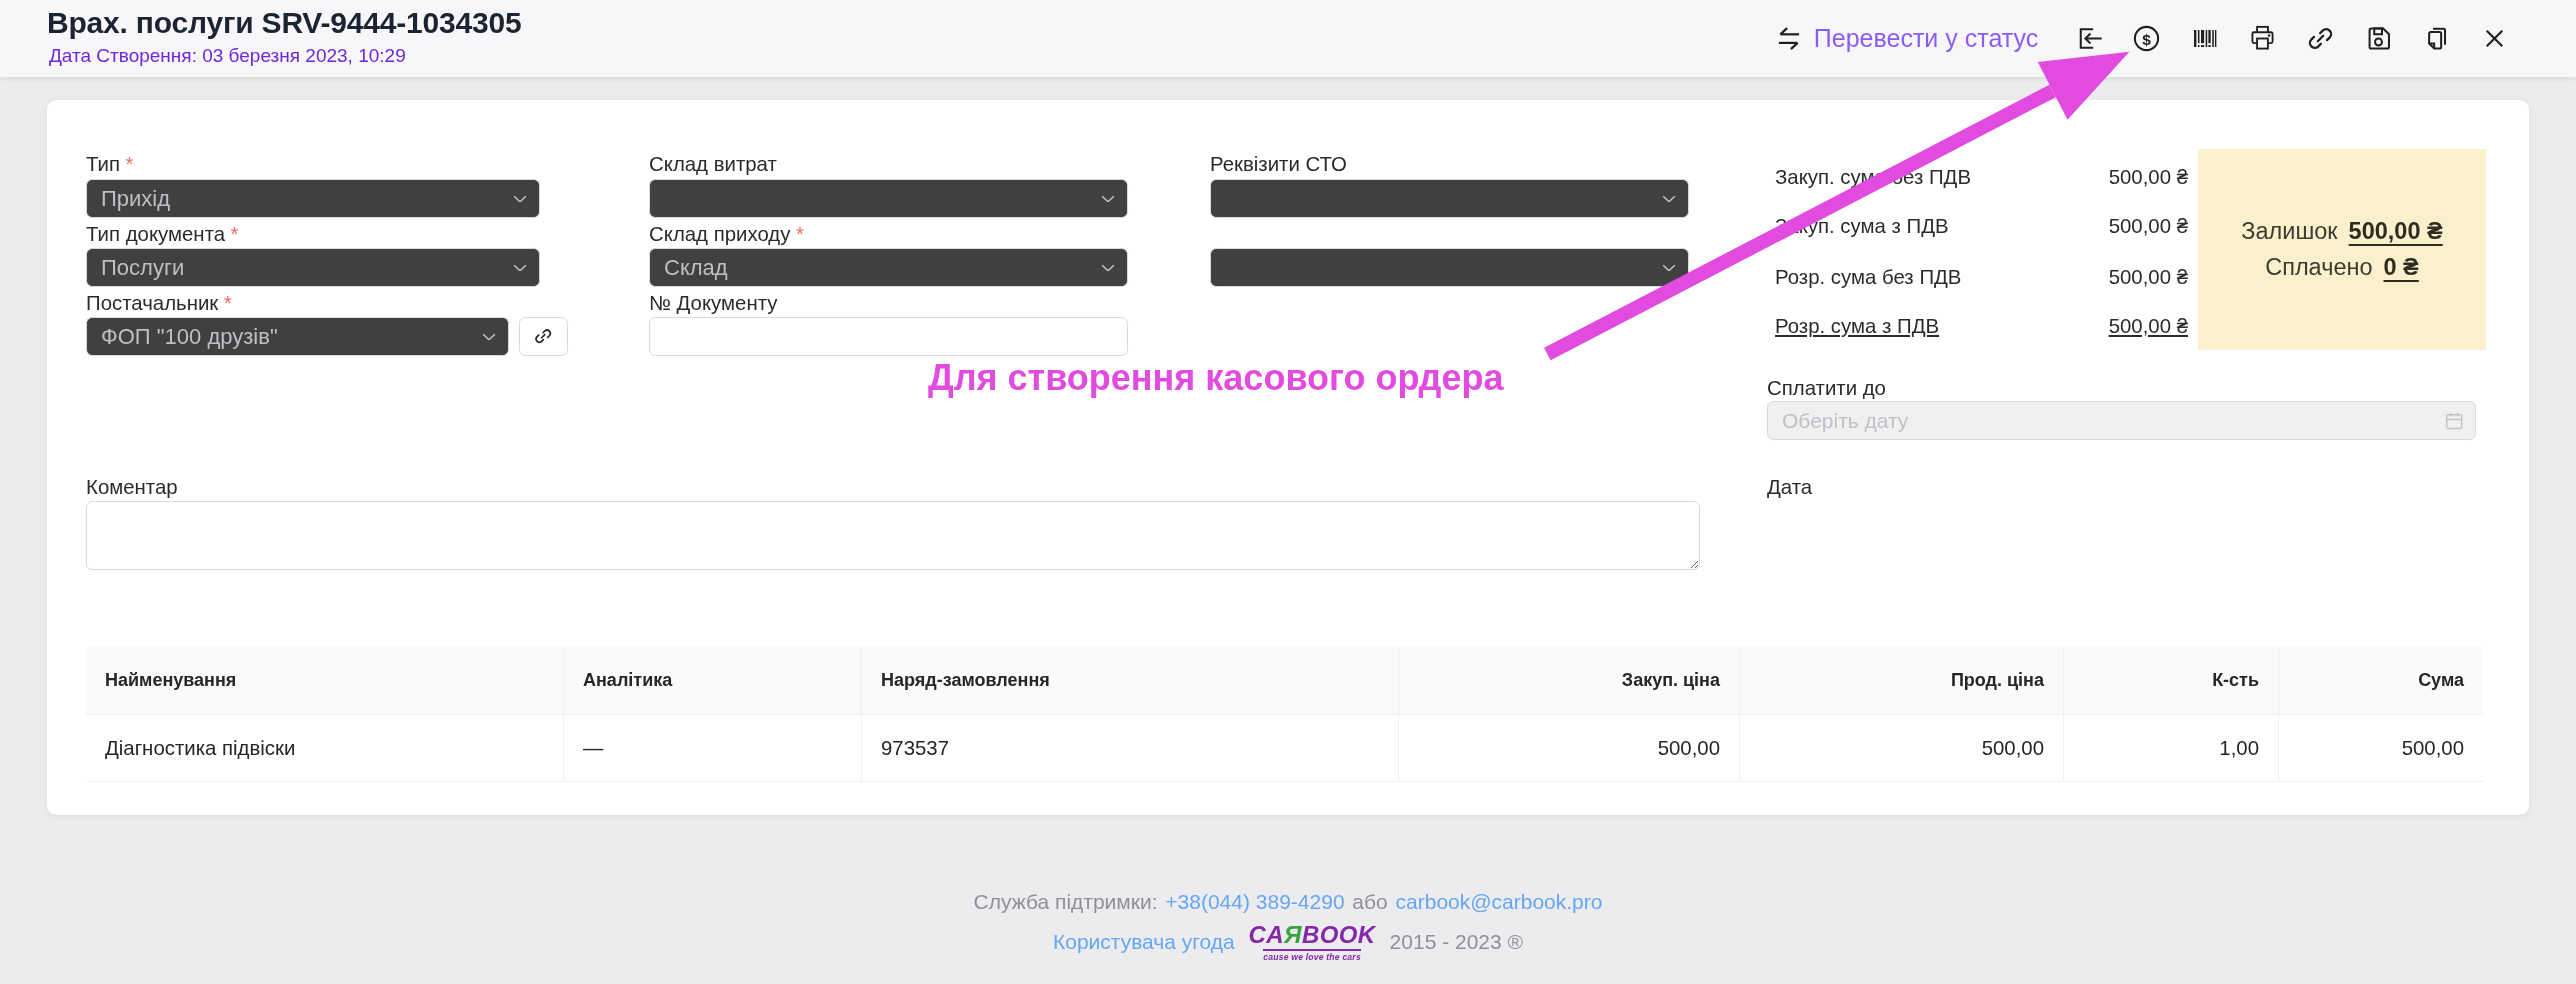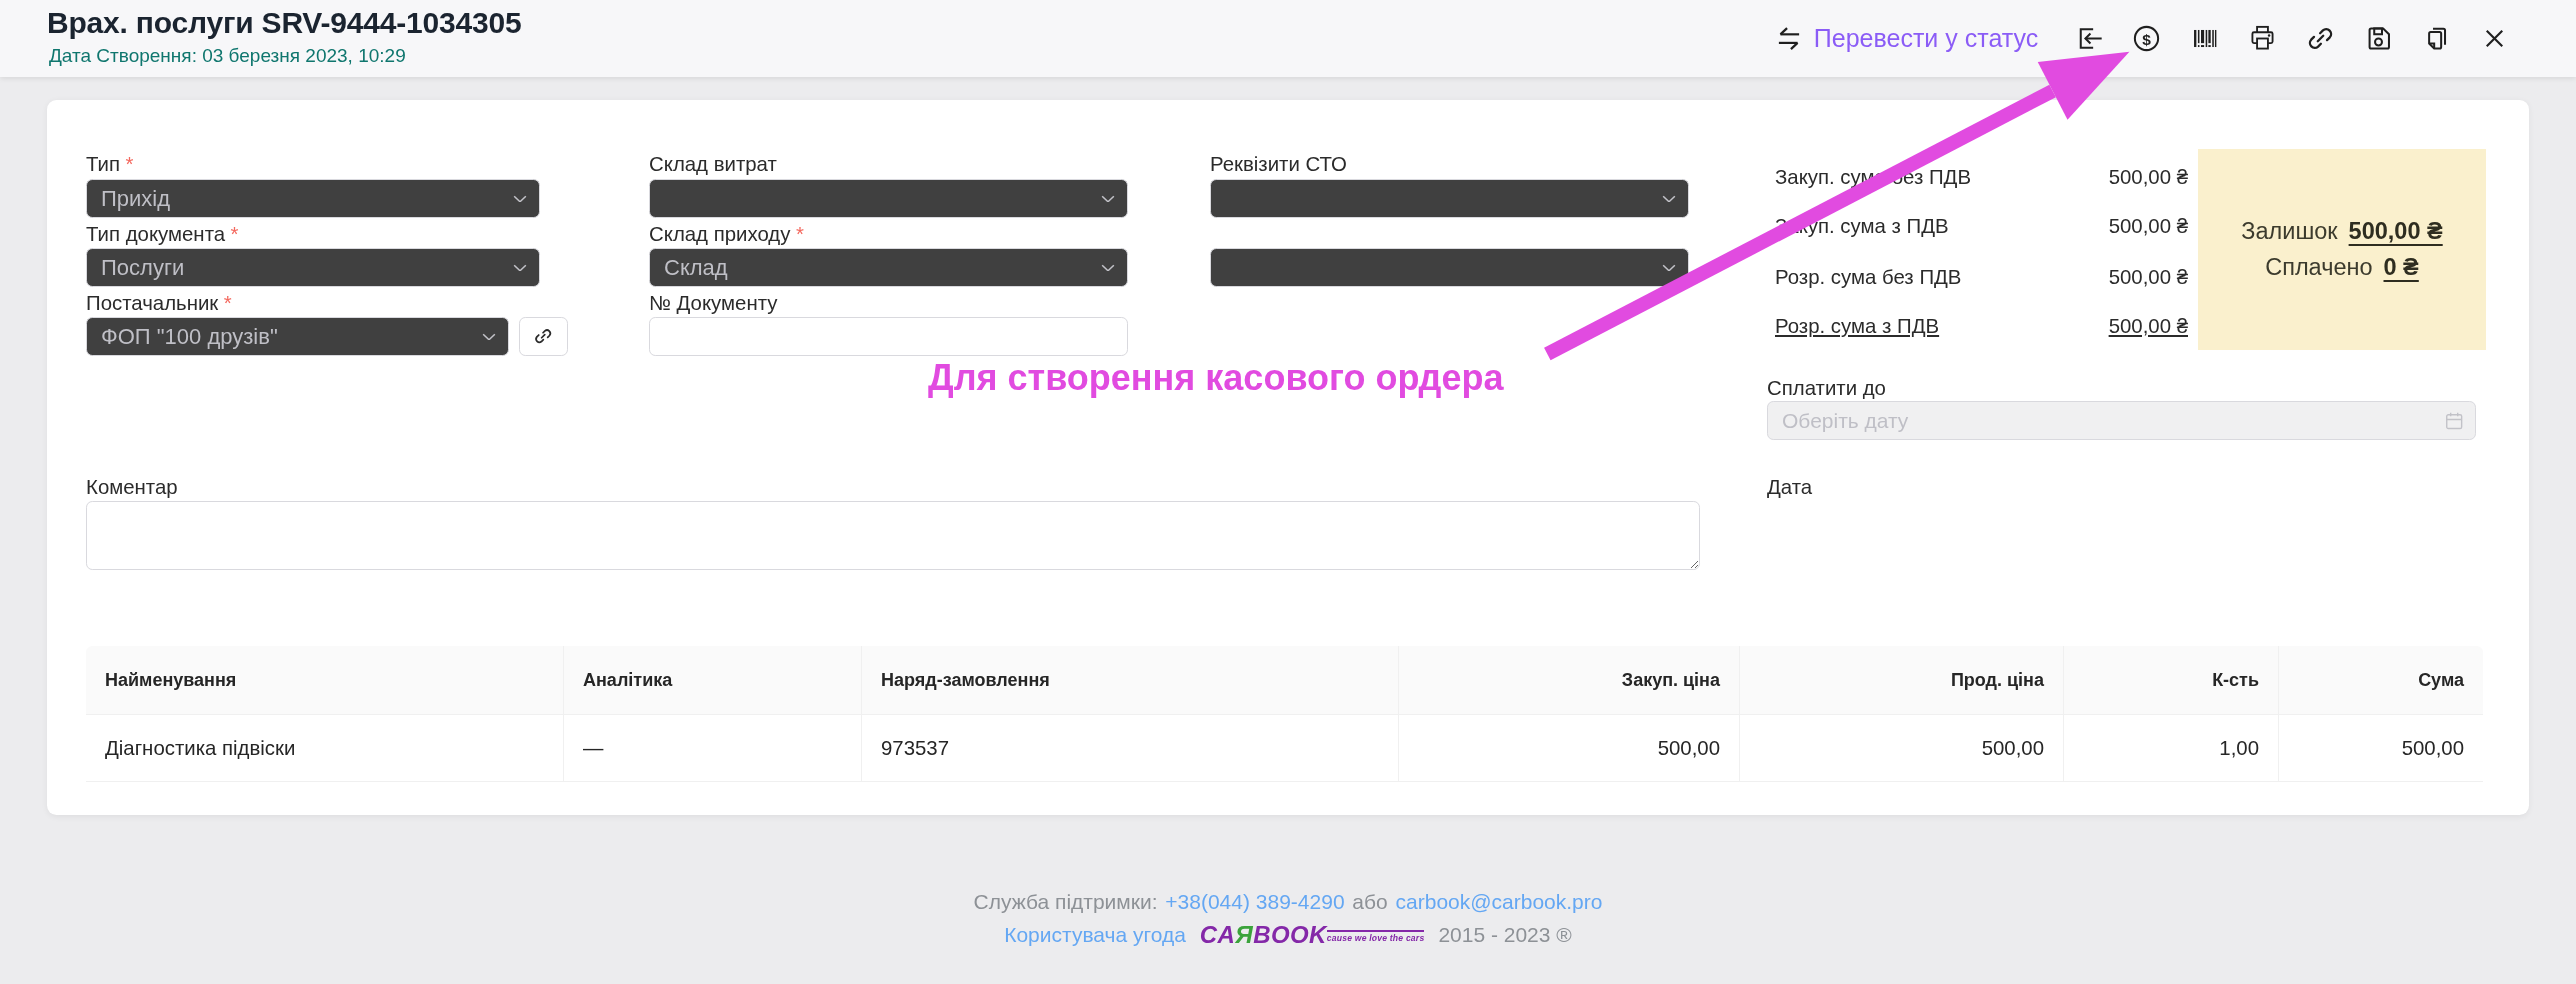--- a/index.html
+++ b/index.html
@@ -3,21 +3,21 @@
 <meta charset="utf-8">
 <style>
   html,body{margin:0;padding:0;}
   body{font-family:"Liberation Sans","DejaVu Sans",sans-serif;}
   .page{position:relative;width:2576px;height:984px;background:#ececee;overflow:hidden;}
 
   
   .topbar{position:absolute;left:0;top:0;width:2576px;height:77px;background:#f7f7f9;
           box-shadow:0 2.4px 5.5px rgba(0,0,0,.10);z-index:5;}
   .title{position:absolute;left:47px;top:6.3px;font-size:30px;font-weight:600;color:#1b2430;letter-spacing:-0.2px;}
-  .subtitle{position:absolute;left:49px;top:45px;font-size:19px;color:#0f766e;}
+  .subtitle{position:absolute;left:49px;top:45px;font-size:19px;color:#6d28d9;}
   .toolbar{position:absolute;right:66px;top:0;height:77px;display:flex;align-items:center;gap:27px;z-index:6;}
   .status-group{display:flex;align-items:center;gap:11px;margin-right:7.8px;cursor:pointer;}
   .status-label{font-size:25px;color:#8b5cf6;}
   .icon-btn{width:31px;height:31px;display:flex;align-items:center;justify-content:center;cursor:pointer;}
 
   
   .card{position:absolute;left:47px;top:100px;width:2482px;height:715px;background:#fff;border-radius:9.4px;
         box-shadow:0 1.6px 6.3px rgba(0,0,0,.06);z-index:1;}
 
   .flabel{position:absolute;font-size:20.4px;color:#2b2b2b;line-height:25px;z-index:2;}
@@ -65,21 +65,21 @@
   table.doc th:first-child{border-top-left-radius:6.3px;}
   table.doc th:last-child{border-top-right-radius:6.3px;}
   .num{text-align:right !important;}
 
   
   .footer-line1{position:absolute;left:0;top:890px;width:2576px;display:flex;justify-content:center;gap:7.8px;
         font-size:21px;color:#8d9196;z-index:2;}
   .footer-line2{position:absolute;left:0;top:923px;width:2576px;display:flex;justify-content:center;gap:14px;
         align-items:center;font-size:21px;color:#8d9196;z-index:2;}
   .flink{color:#64a7f3;cursor:pointer;text-decoration:none;}
-  .logo{display:inline-flex;flex-direction:row;align-items:center;line-height:1;}
+  .logo{display:inline-flex;flex-direction:column;align-items:center;line-height:1;}
   .logo-word{font-size:24px;font-weight:800;font-style:italic;color:#8428a8;letter-spacing:0.4px;}
   .logo-ya{color:#3ba33b;}
   .logo-tag{margin-top:2.4px;border-top:2.4px solid #8428a8;padding-top:1.6px;font-size:8.6px;font-weight:700;
         font-style:italic;color:#8428a8;letter-spacing:0.2px;}
 
   svg{display:block;}
 </style>
 </head>
 <body>
 

